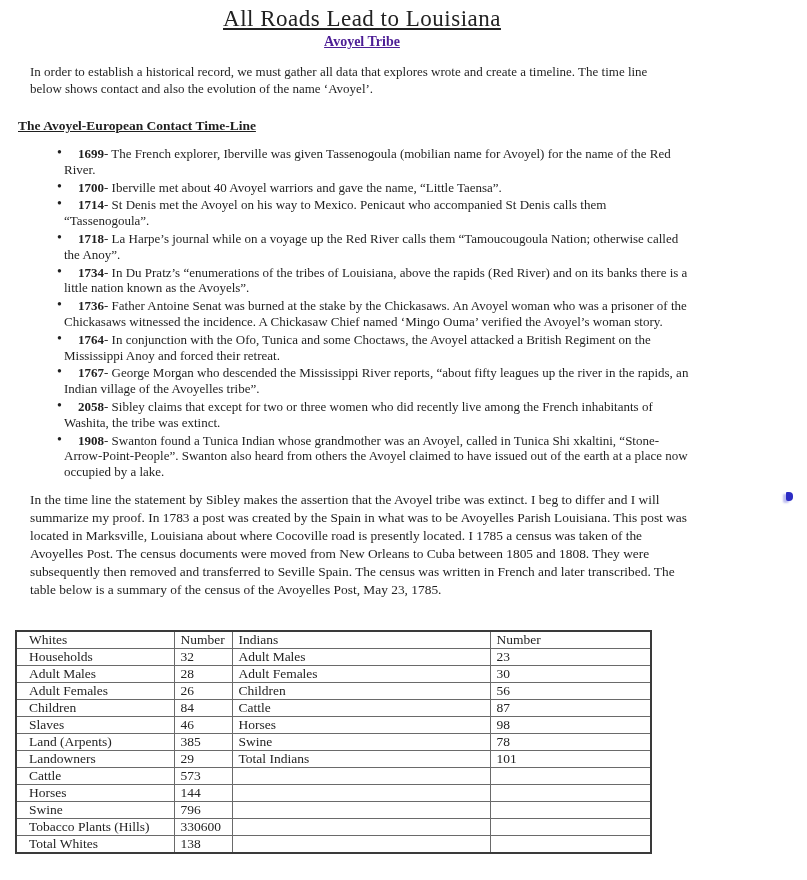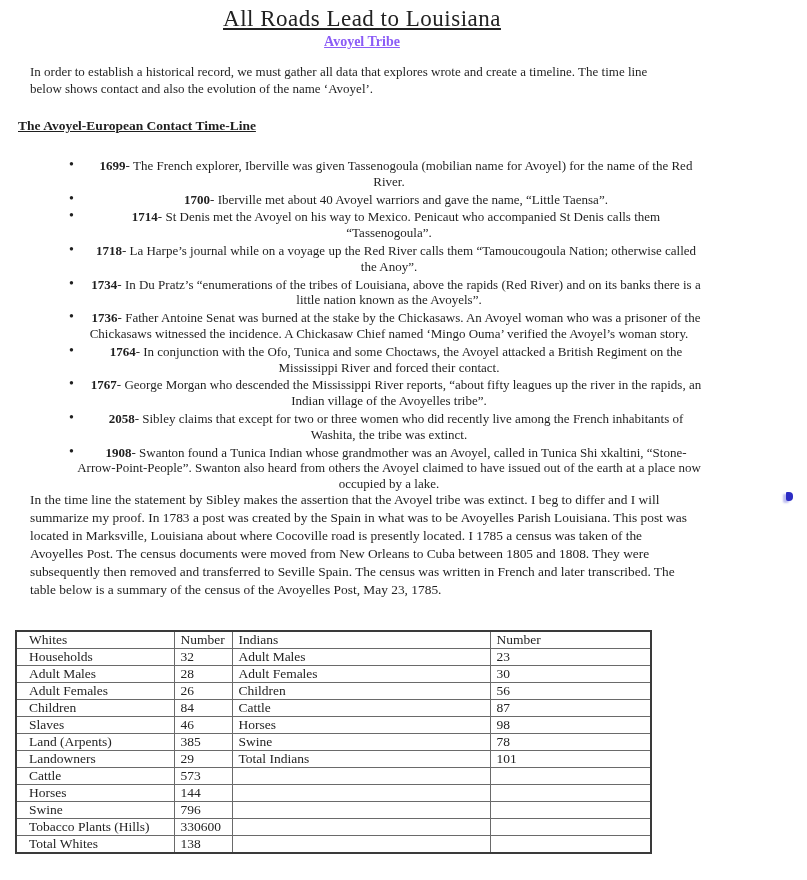--- a/index.html
+++ b/index.html
@@ -31,21 +31,21 @@
     font-weight: 500;
     letter-spacing: 0.5px;
     text-decoration: underline;
     color: #222222;
   }
   .doc-subtitle {
     margin: 2px 0 16px 0;
     font-size: 14px;
     font-weight: bold;
     text-decoration: underline;
-    color: #8b5cf6;
+    color: #4c1d95;
   }
   .intro-paragraph {
     position: absolute;
     top: 63px;
     left: 30px;
     width: 648px;
     margin: 0;
     font-size: 13px;
     line-height: 17px;
   }
@@ -57,26 +57,25 @@
     font-size: 13.5px;
     font-weight: bold;
     text-decoration: underline;
   }
   .timeline-list {
     position: absolute;
     top: 146px;
     left: 0;
     width: 690px;
     box-sizing: border-box;
-    margin: 12px;
+    margin: 0;
     padding: 0 0 0 64px;
     list-style: none;
     font-size: 13px;
     line-height: 15.8px;
-    text-align: center;
   }
   .timeline-list li {
     position: relative;
     margin: 0 0 2px 0;
   }
   .timeline-list li::before {
     content: "\2022";
     position: absolute;
     left: -7px;
     top: -1px;
@@ -147,21 +146,21 @@
 
   <h3 class="section-heading">The Avoyel-European Contact Time-Line</h3>
 
   <ul class="timeline-list">
     <li><span class="timeline-year">1699</span><span>- The French explorer, Iberville was given Tassenogoula (mobilian name for Avoyel) for the name of the Red River.</span></li>
     <li><span class="timeline-year">1700</span><span>- Iberville met about 40 Avoyel warriors and gave the name, “Little Taensa”.</span></li>
     <li><span class="timeline-year">1714</span><span>- St Denis met the Avoyel on his way to Mexico.  Penicaut who accompanied St Denis calls them “Tassenogoula”.</span></li>
     <li><span class="timeline-year">1718</span><span>- La Harpe’s journal while on a voyage up the Red River calls them “Tamoucougoula Nation; otherwise called the Anoy”.</span></li>
     <li><span class="timeline-year">1734</span><span>- In Du Pratz’s “enumerations of the tribes of Louisiana, above the rapids (Red River) and on its banks there is a little nation known as the Avoyels”.</span></li>
     <li><span class="timeline-year">1736</span><span>- Father Antoine Senat was burned at the stake by the Chickasaws.  An Avoyel woman who was a prisoner of the Chickasaws witnessed the incidence.  A Chickasaw Chief named ‘Mingo Ouma’ verified the Avoyel’s woman story.</span></li>
-    <li><span class="timeline-year">1764</span><span>- In conjunction with the Ofo, Tunica and some Choctaws, the Avoyel attacked a British Regiment on the Mississippi River and forced their contact.</span></li>
+    <li><span class="timeline-year">1764</span><span>- In conjunction with the Ofo, Tunica and some Choctaws, the Avoyel attacked a British Regiment on the Mississippi Anoy and forced their retreat.</span></li>
     <li><span class="timeline-year">1767</span><span>- George Morgan who descended the Mississippi River reports, “about fifty leagues up the river in the rapids, an Indian village of the Avoyelles tribe”.</span></li>
     <li><span class="timeline-year">2058</span><span>- Sibley claims that except for two or three women who did recently live among the French inhabitants of Washita, the tribe was extinct.</span></li>
     <li><span class="timeline-year">1908</span><span>- Swanton found a Tunica Indian whose grandmother was an Avoyel, called in Tunica Shi xkaltini,  “Stone-Arrow-Point-People”. Swanton also heard from others the Avoyel claimed to have issued out of the earth at a place now occupied by a lake.</span></li>
   </ul>
 
   <p class="argument-paragraph">In the time line the statement by Sibley makes the assertion that the Avoyel tribe was extinct. I beg to differ and I will summarize my proof.  In 1783 a post was created by the Spain in what was to be Avoyelles Parish Louisiana. This post was located in Marksville, Louisiana about where Cocoville road is presently located.  I 1785 a census was taken of the Avoyelles Post. The census documents were moved from New Orleans to Cuba between 1805 and 1808. They were subsequently then removed and transferred to Seville Spain. The census was written in French and later transcribed.  The table below is a summary of the census of the Avoyelles Post, May 23, 1785.</p>
 
   <div class="ink-mark"></div>
 
   <table class="census-table">

